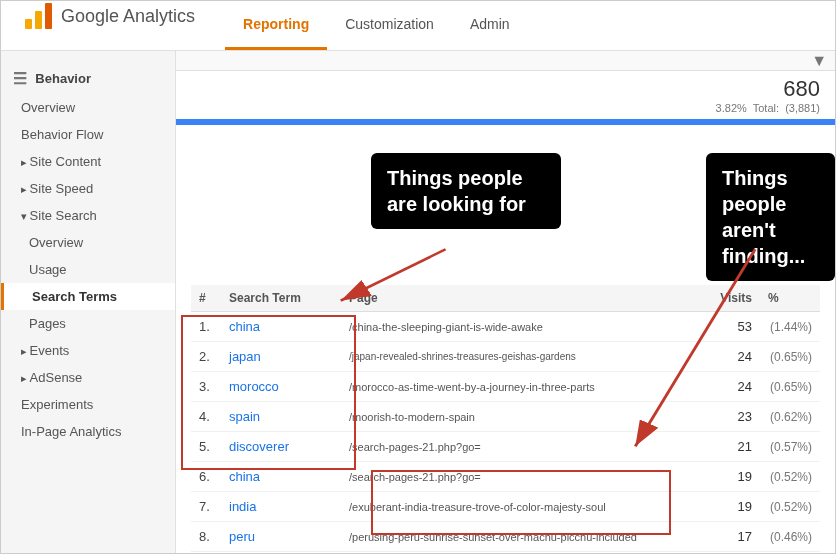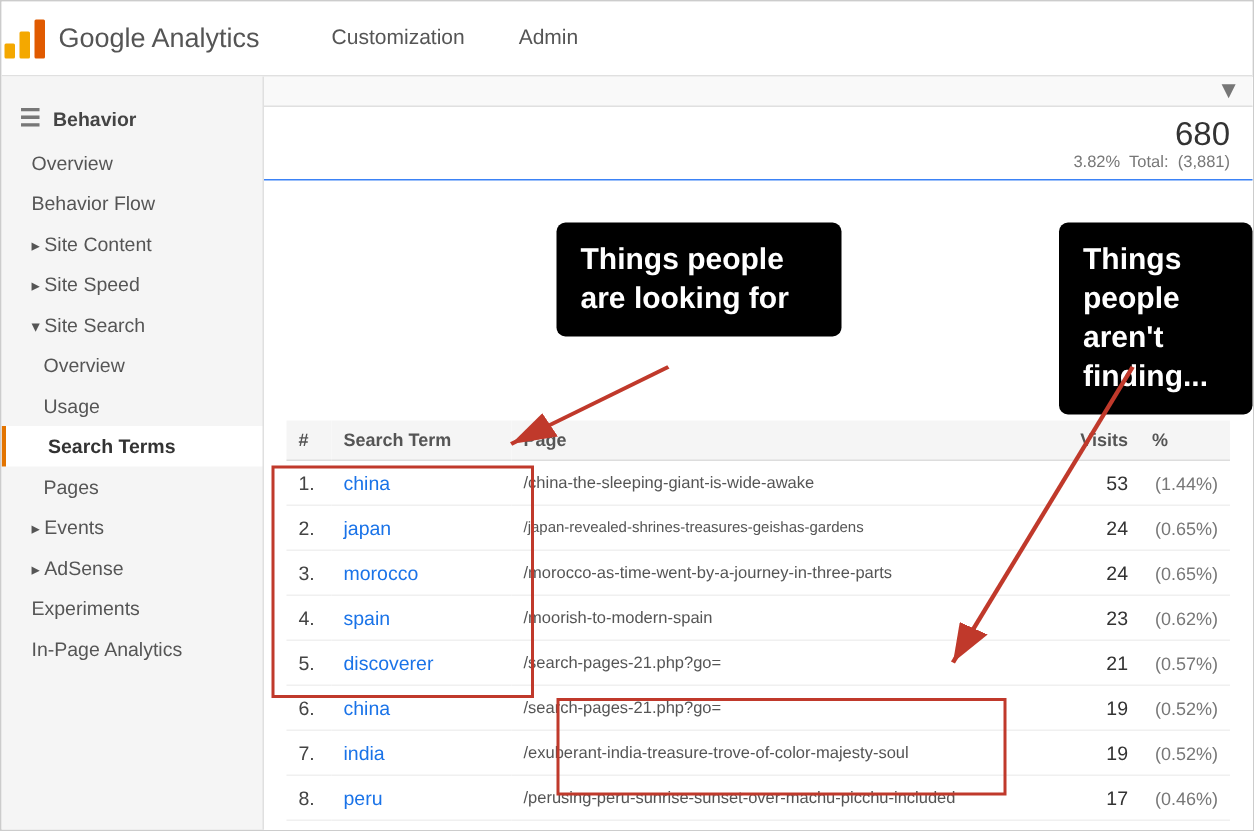--- a/index.html
+++ b/index.html
@@ -9,24 +9,24 @@
       background: #fff;
       width: 836px;
       height: 554px;
       overflow: hidden;
       border: 1px solid #ccc;
     }
 
     
     .header {
       display: flex;
-      align-items: center;
+      align-items: flex-start;
       height: 50px;
       border-bottom: 1px solid #e0e0e0;
-      padding: 0 0;
+      padding: 0 22px;
       background: #fff;
     }
     .logo {
       display: flex;
       align-items: center;
       margin-right: 30px;
     }
     .logo-icon {
       width: 30px;
       height: 30px;
@@ -173,21 +173,21 @@
       text-align: right;
       color: #777;
       font-size: 12px;
     }
 
     
     .stats-row {
       display: flex;
       justify-content: flex-end;
       padding: 5px 15px 5px 0;
-      border-bottom: 1px solid #3b82f6;
+      border-bottom: 6px solid #3b82f6;
       font-size: 12px;
       color: #555;
     }
     .stats-block {
       text-align: right;
     }
     .stats-number {
       font-size: 22px;
       color: #333;
       font-weight: normal;
@@ -249,20 +249,21 @@
   <div class="logo">
 
     <svg class="logo-icon" viewBox="0 0 30 30">
       <rect x="2" y="18" width="7" height="10" rx="1" fill="#f4a800"></rect>
       <rect x="12" y="10" width="7" height="18" rx="1" fill="#f4a800"></rect>
       <rect x="22" y="2" width="7" height="26" rx="1" fill="#e05a00"></rect>
     </svg>
     <span class="logo-text">Google Analytics</span>
   </div>
   <nav class="nav">
+    <div class="nav-item active">Reporting</div>
     <div class="nav-item">Customization</div>
     <div class="nav-item">Admin</div>
   </nav>
 </div>
 
 <div class="layout">
 
   <div class="sidebar">
     <div class="sidebar-section">
       <div class="sidebar-header">

